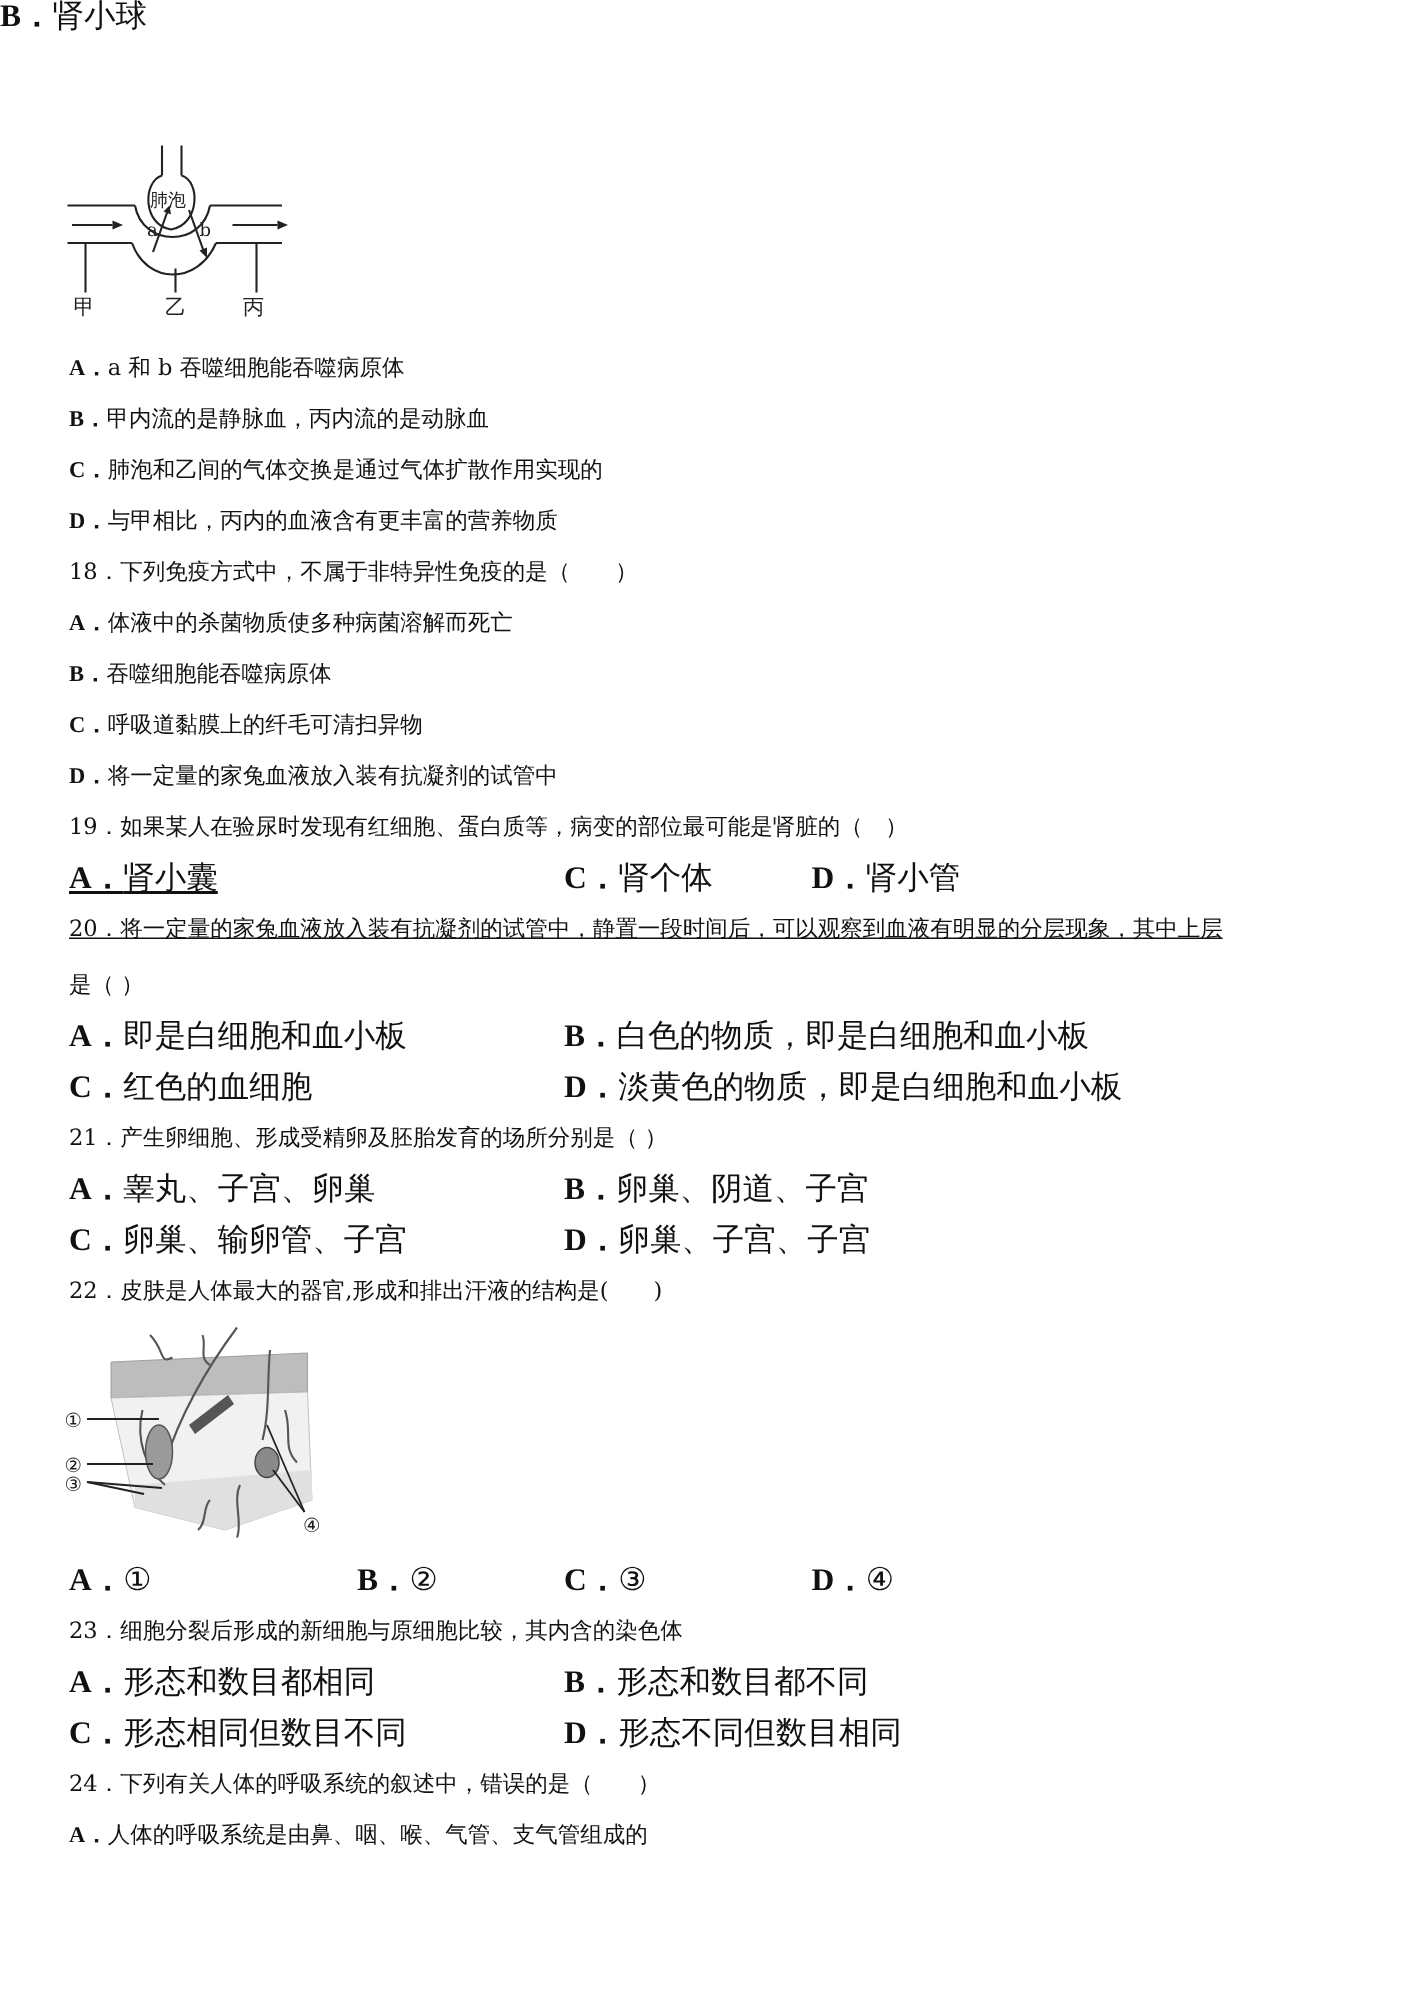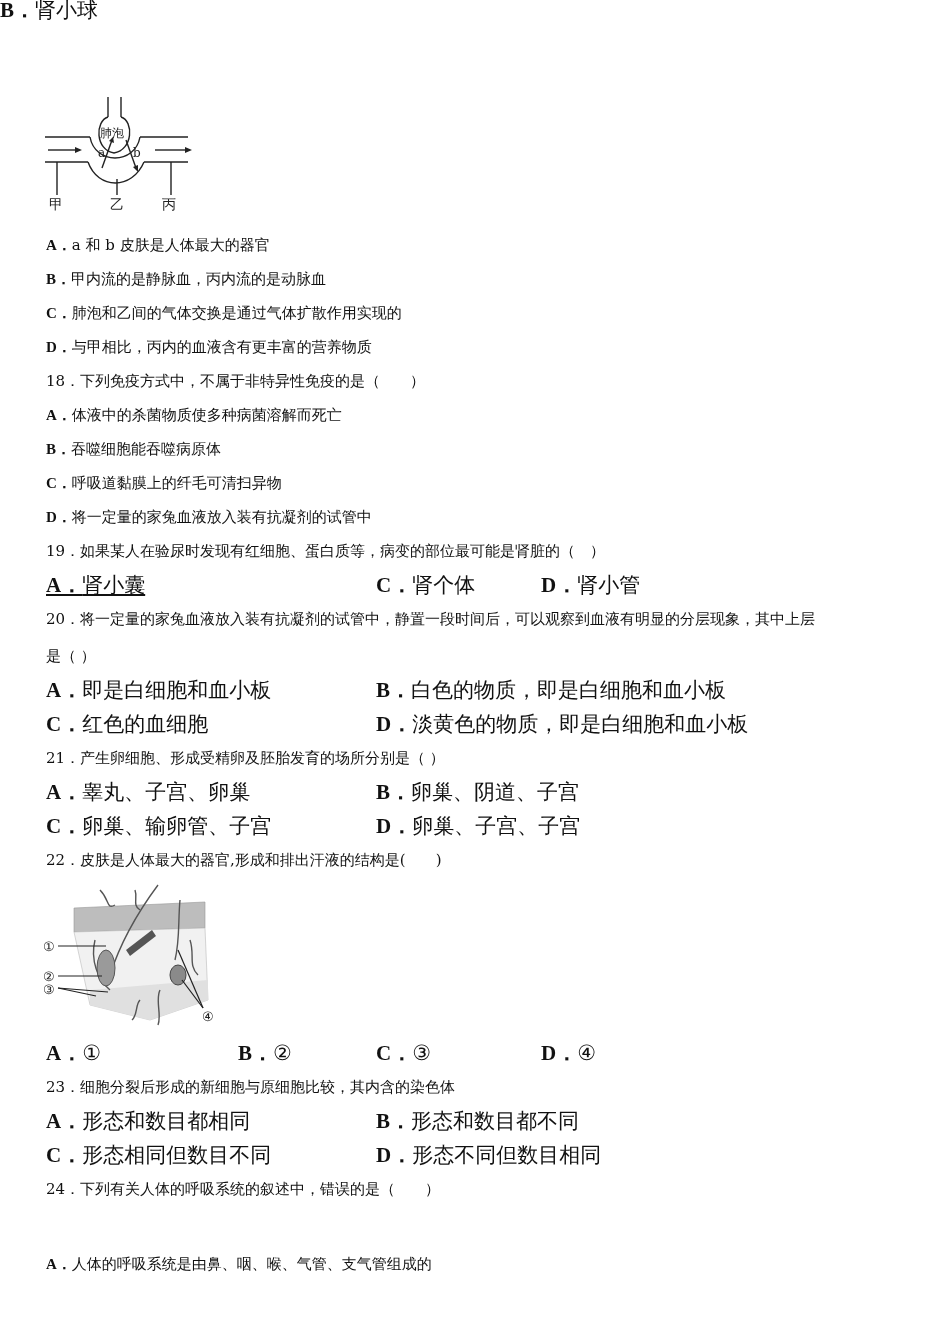--- a/index.html
+++ b/index.html
@@ -54,38 +54,38 @@
     </g>
     <text x="60" y="42" font-size="12" fill="#222">肺泡</text>
     <text x="58" y="62" font-size="12" fill="#222">a</text>
     <text x="93" y="62" font-size="12" fill="#222">b</text>
     <text x="9" y="114" font-size="14" fill="#222">甲</text>
     <text x="70" y="114" font-size="14" fill="#222">乙</text>
     <text x="122" y="114" font-size="14" fill="#222">丙</text>
   </svg>
 </div>
 
-<div class="line" style="top:235px;"><span class="lbl">A．</span><span>a 和 b 皮肤是人体最大的器官</span></div>
+<div class="line" style="top:235px;"><span class="lbl">A．</span><span>a 和 b 吞噬细胞能吞噬病原体</span></div>
 <div class="line" style="top:269px;"><span class="lbl">B．</span><span>甲内流的是静脉血，丙内流的是动脉血</span></div>
 <div class="line" style="top:303px;"><span class="lbl">C．</span><span>肺泡和乙间的气体交换是通过气体扩散作用实现的</span></div>
 <div class="line" style="top:337px;"><span class="lbl">D．</span><span>与甲相比，丙内的血液含有更丰富的营养物质</span></div>
 
 <div class="line" style="top:371px;">18．下列免疫方式中，不属于非特异性免疫的是（　　）</div>
 <div class="line" style="top:405px;"><span class="lbl">A．</span><span>体液中的杀菌物质使多种病菌溶解而死亡</span></div>
 <div class="line" style="top:439px;"><span class="lbl">B．</span><span>吞噬细胞能吞噬病原体</span></div>
 <div class="line" style="top:473px;"><span class="lbl">C．</span><span>呼吸道黏膜上的纤毛可清扫异物</span></div>
 <div class="line" style="top:507px;"><span class="lbl">D．</span><span>将一定量的家兔血液放入装有抗凝剂的试管中</span></div>
 
 <div class="line" style="top:541px;">19．如果某人在验尿时发现有红细胞、蛋白质等，病变的部位最可能是肾脏的（　）</div>
 <div class="opt" style="left:46px;top:575px;text-decoration:underline;"><span class="lbl">A．</span><span>肾小囊</span></div>
 <div class="opt" style="" left=""><span class="lbl">B．</span><span>肾小球</span></div>
 <div class="opt" style="left:376px;top:575px;text-align:center;"><span class="lbl">C．</span><span>肾个体</span></div>
 <div class="opt" style="left:541px;top:575px;"><span class="lbl">D．</span><span>肾小管</span></div>
 
-<div class="line" style="top:609px;">20．将一定量的家兔血液放入装有抗凝剂的试管中，静置一段时间后，可以观察到血液有明显的分层现象，其中上层</div>
+<div class="line" style="top:609px;text-decoration:underline;">20．将一定量的家兔血液放入装有抗凝剂的试管中，静置一段时间后，可以观察到血液有明显的分层现象，其中上层</div>
 <div class="line" style="top:646px;">是（ ）</div>
 <div class="opt" style="left:46px;top:680px;"><span class="lbl">A．</span><span>即是白细胞和血小板</span></div>
 <div class="opt" style="left:376px;top:680px;"><span class="lbl">B．</span><span>白色的物质，即是白细胞和血小板</span></div>
 <div class="opt" style="left:46px;top:714px;"><span class="lbl">C．</span><span>红色的血细胞</span></div>
 <div class="opt" style="left:376px;top:714px;"><span class="lbl">D．</span><span>淡黄色的物质，即是白细胞和血小板</span></div>
 
 <div class="line" style="top:748px;">21．产生卵细胞、形成受精卵及胚胎发育的场所分别是（ ）</div>
 <div class="opt" style="left:46px;top:782px;"><span class="lbl">A．</span><span>睾丸、子宫、卵巢</span></div>
 <div class="opt" style="left:376px;top:782px;"><span class="lbl">B．</span><span>卵巢、阴道、子宫</span></div>
 <div class="opt" style="left:46px;top:816px;"><span class="lbl">C．</span><span>卵巢、输卵管、子宫</span></div>
@@ -135,13 +135,13 @@
 <div class="opt" style="left:376px;top:1043px;"><span class="lbl">C．</span><span>③</span></div>
 <div class="opt" style="left:541px;top:1043px;"><span class="lbl">D．</span><span>④</span></div>
 
 <div class="line" style="top:1077px;">23．细胞分裂后形成的新细胞与原细胞比较，其内含的染色体</div>
 <div class="opt" style="left:46px;top:1111px;"><span class="lbl">A．</span><span>形态和数目都相同</span></div>
 <div class="opt" style="left:376px;top:1111px;"><span class="lbl">B．</span><span>形态和数目都不同</span></div>
 <div class="opt" style="left:46px;top:1145px;"><span class="lbl">C．</span><span>形态相同但数目不同</span></div>
 <div class="opt" style="left:376px;top:1145px;"><span class="lbl">D．</span><span>形态不同但数目相同</span></div>
 
 <div class="line" style="top:1179px;">24．下列有关人体的呼吸系统的叙述中，错误的是（　　）</div>
-<div class="line" style="top:1254px;"><span class="lbl">A．</span><span>人体的呼吸系统是由鼻、咽、喉、气管、支气管组成的</span></div>
+<div class="line" style="top:1213px;"><span class="lbl">A．</span><span>人体的呼吸系统是由鼻、咽、喉、气管、支气管组成的</span></div>
 
 </body></html>

